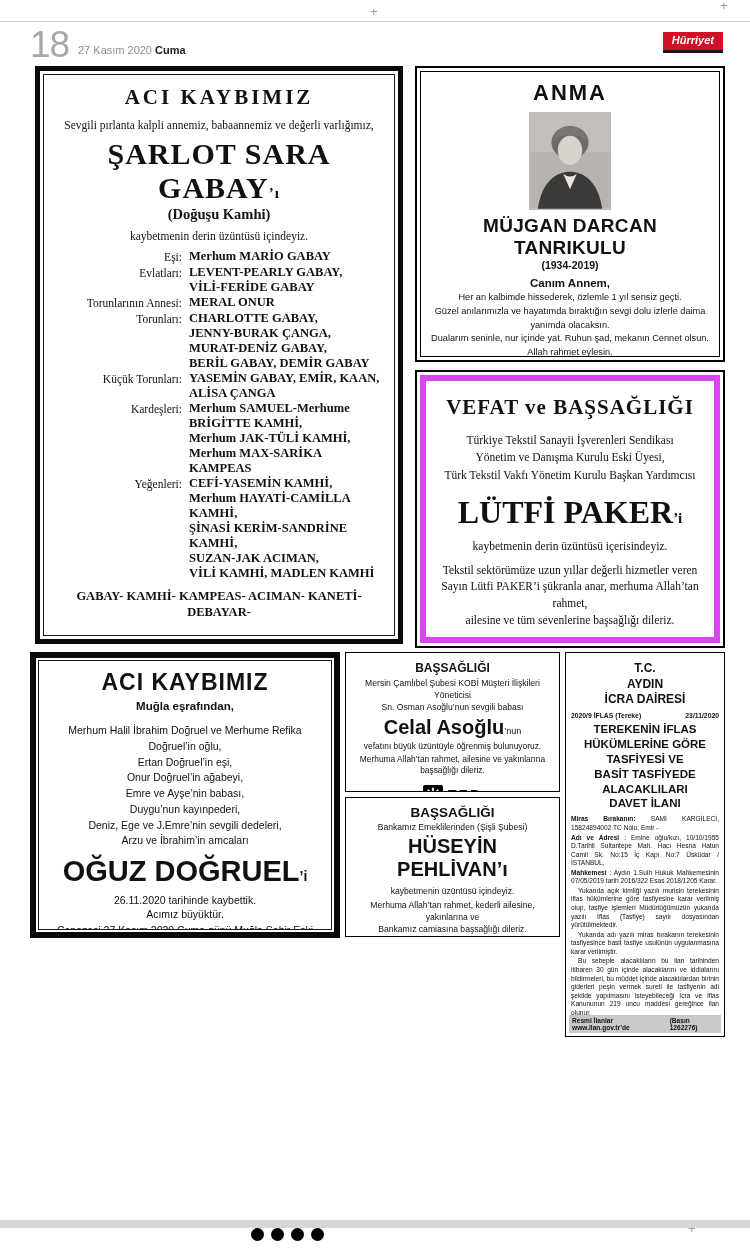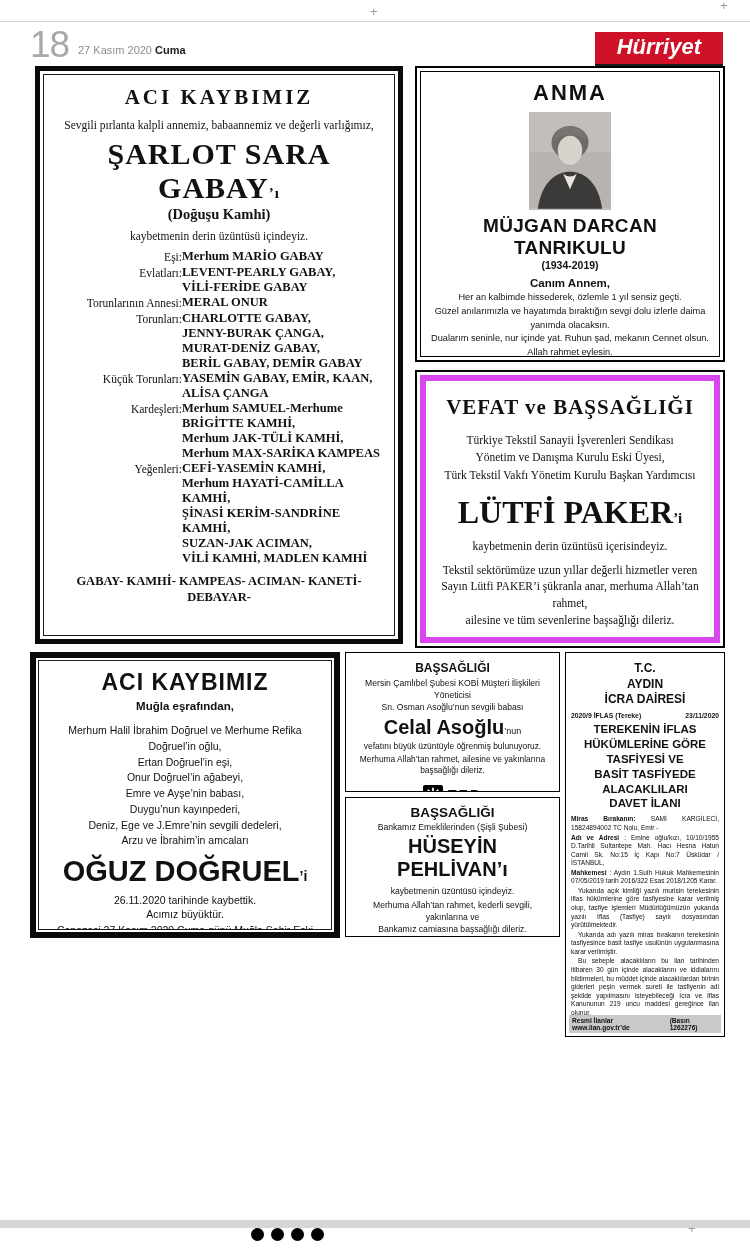--- a/index.html
+++ b/index.html
@@ -11,36 +11,36 @@
   .box{position:absolute;box-sizing:border-box;background:#fff;}
   .box *{box-sizing:border-box;}
 
   
   .topline{position:absolute;top:21px;left:0;width:100%;height:1px;background:#cfcfcf;}
   .crop{position:absolute;color:#9a9a9a;font-size:13px;}
   .pagenum{position:absolute;left:30px;top:24px;font-size:37px;color:#a8a8a8;letter-spacing:-1px;}
   .dateline{position:absolute;left:78px;top:44px;font-size:11px;color:#8e8e8e;}
   .dateline b{color:#1c1c1c;}
   .brand{position:absolute;right:27px;top:32px;background:#ce1126;color:#fff;font-weight:bold;
-         font-style:italic;font-size:22px;padding:2px 22px 4px;border-bottom:3px solid #1b1b1b;}
+         font-style:italic;font-size:11px;padding:2px 9px 4px;border-bottom:3px solid #1b1b1b;}
   .graybar{position:absolute;top:1220px;left:0;width:100%;height:8px;background:#d6d6d6;}
   .dots{position:absolute;top:1228px;left:251px;display:flex;gap:7px;}
   .dot{width:13px;height:13px;border-radius:50%;background:#000;}
 
   
   #gabay{left:35px;top:66px;width:368px;height:578px;border:5px solid #0a0a0a;padding:3px;}
   #gabay .inner{border:1px solid #1a1a1a;width:100%;height:100%;padding:8px 12px;overflow:hidden;}
   #gabay .title{font-size:21px;font-weight:bold;letter-spacing:3px;margin-top:2px;}
   #gabay .intro{font-size:11.5px;margin-top:9px;}
   #gabay .name{font-size:30px;font-weight:bold;letter-spacing:1px;line-height:1.12;margin-top:6px;}
   #gabay .name .sfx{font-size:15px;}
   #gabay .maiden{font-size:14.5px;font-weight:bold;margin-top:2px;}
   #gabay .b1{font-size:11.5px;margin-top:7px;}
   #gabay .b2{font-size:11.5px;margin-top:1px;line-height:1.3;}
-  #gabay .rel{margin-top:7px;display:grid;grid-template-columns:126px 1fr;}
+  #gabay .rel{margin-top:7px;display:grid;grid-template-columns:126px 1fr;column-gap:7px;}
   #gabay .rl{font-size:11.5px;text-align:right;line-height:15px;padding-top:1px;}
   #gabay .rv{font-size:12.5px;font-weight:bold;line-height:15px;white-space:pre-line;}
   #gabay .fam{font-size:12.5px;margin-top:7px;line-height:1.3;}
 
   
   #anma{left:415px;top:66px;width:310px;height:296px;border:2px solid #000;padding:3px;}
   #anma .inner{border:1px solid #000;width:100%;height:100%;padding:8px;overflow:hidden;}
   #anma .title{font-size:22px;font-weight:bold;letter-spacing:2px;}
   #anma .photo{width:82px;height:98px;margin:6px auto 5px;display:block;border:1px solid #bbb;}
   #anma .name{font-size:19px;font-weight:bold;letter-spacing:.3px;}
@@ -246,21 +246,21 @@
       </svg>
       <span class="tebtext">TEB</span>
     </div>
   </div>
 
   <div class="box ctr" id="garanti">
     <div class="title">BAŞSAĞLIĞI</div>
     <div class="l1">Bankamız Emeklilerinden (Şişli Şubesi)</div>
     <div class="name">HÜSEYİN PEHLİVAN’ı</div>
     <div class="l2">kaybetmenin üzüntüsü içindeyiz.</div>
-    <div class="l3 pre">Merhuma Allah’tan rahmet, kederli sevgili, yakınlarına ve
+    <div class="l3 pre">Merhuma Allah’tan rahmet, kederli ailesine, yakınlarına ve
 Bankamız camiasına başsağlığı dileriz.</div>
 
   </div>
 
   <div class="box legal" id="aydin">
     <div class="court ctr pre">T.C.
 AYDIN
 İCRA DAİRESİ</div>
     <div class="meta">
       <span>2020/9 İFLAS (Tereke)</span>

